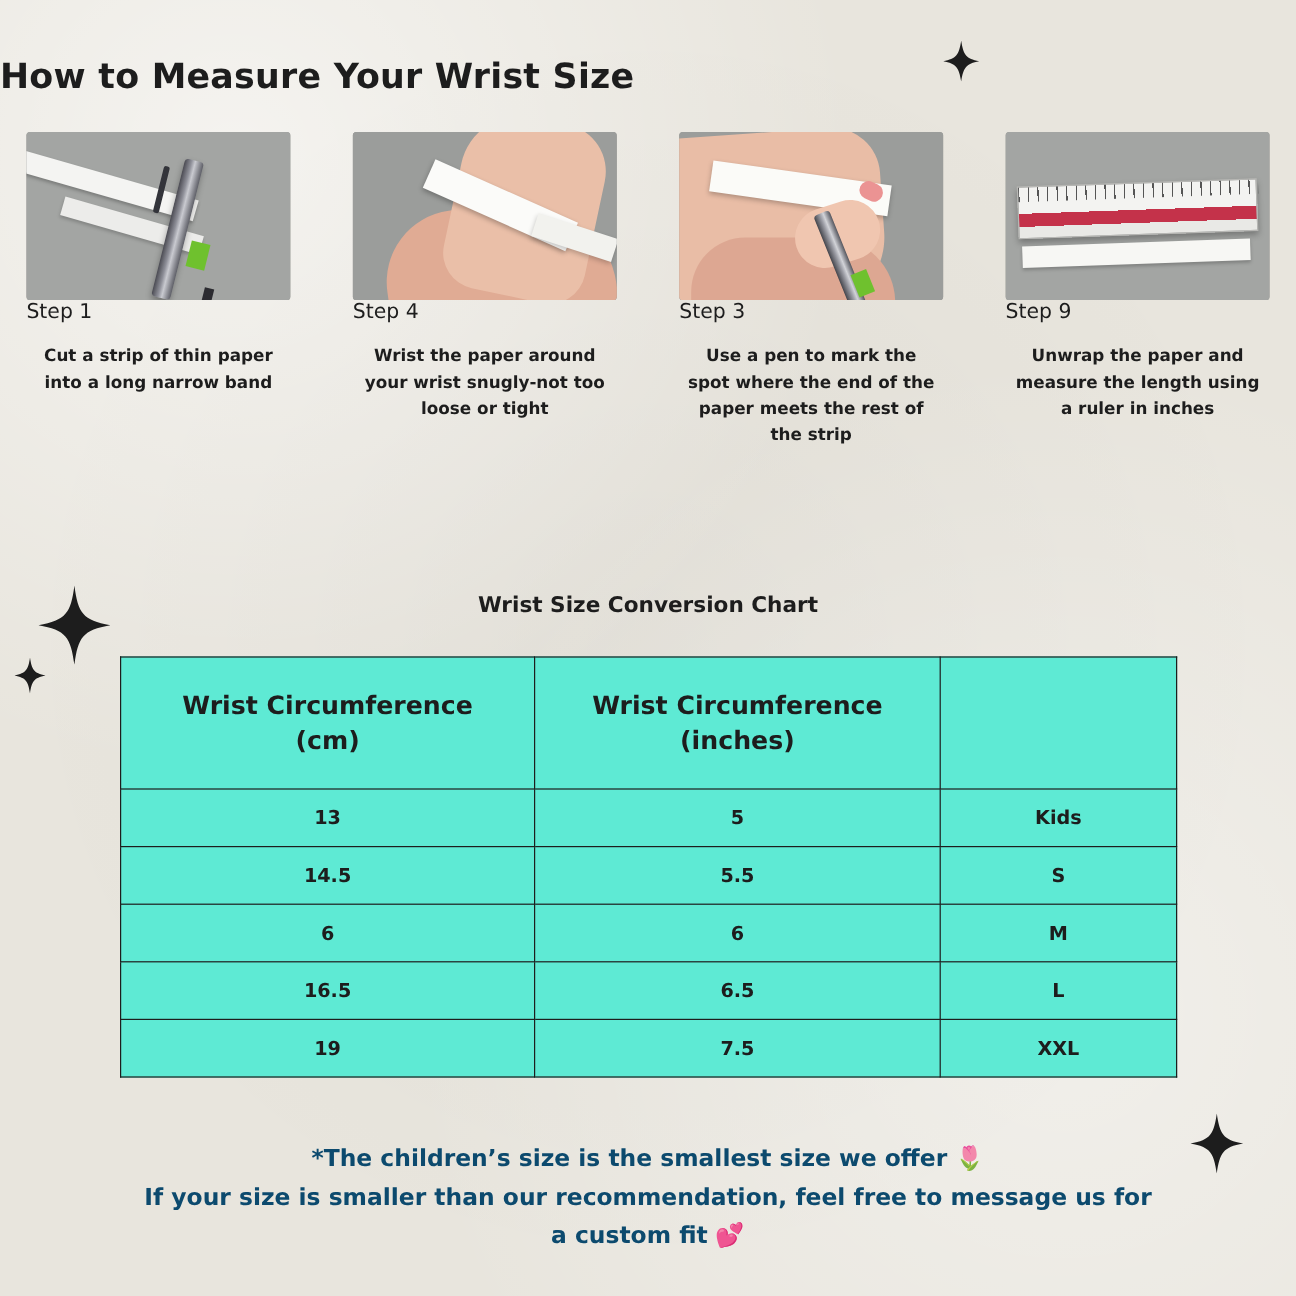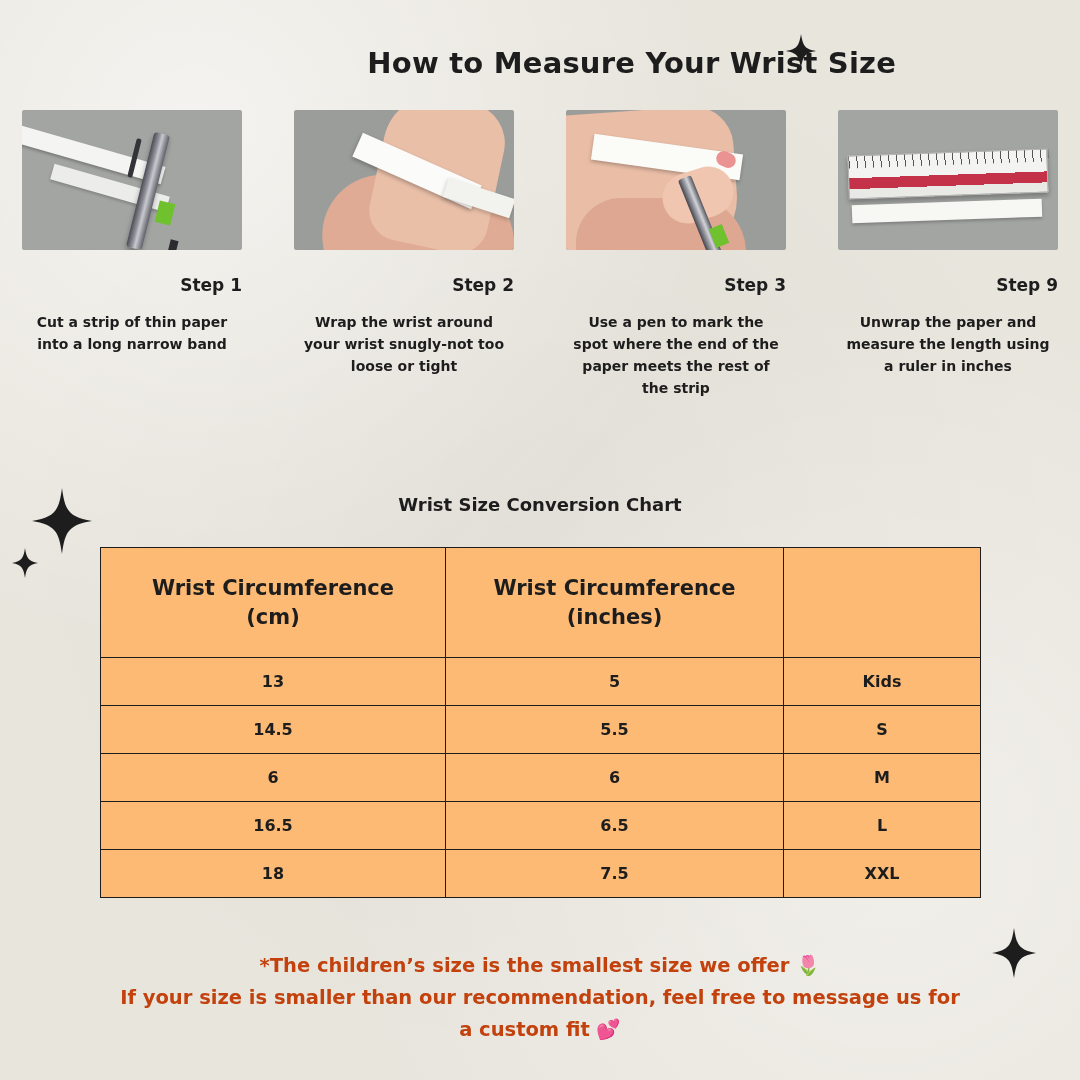--- a/index.html
+++ b/index.html
@@ -23,21 +23,21 @@
       radial-gradient(circle at 50% 50%, rgba(0,0,0,0.03) 0%, rgba(0,0,0,0) 70%);
     pointer-events: none;
   }
   .page { position: relative; width: 1080px; height: 1080px; }
 
   h1.title {
     position: absolute;
     top: 46px;
     left: 0;
     width: 896px;
-    text-align: right;
+    text-align: left;
     font-size: 29px;
     font-weight: bold;
     letter-spacing: 0.2px;
     margin: 0;
   }
 
   
   .sparkle { position: absolute; pointer-events: none; }
   .sparkle svg { display: block; }
 
@@ -53,24 +53,23 @@
   .step { width: 220px; }
   .thumb {
     width: 220px;
     height: 140px;
     border-radius: 3px;
     overflow: hidden;
     position: relative;
     background: #9a9a96;
   }
   .step-label {
-    text-align: right;
+    text-align: left;
     font-size: 17px;
-    font-weight: bold;
-    margin-top: 25px;
+    font-weight: normal;
   }
   .step-desc {
     text-align: center;
     font-size: 14px;
     font-weight: bold;
     line-height: 1.58;
     margin-top: 16px;
     padding: 0 4px;
   }
 
@@ -86,21 +85,21 @@
     margin: 0;
   }
 
   
   table.size-table {
     position: absolute;
     top: 547px;
     left: 100px;
     width: 880px;
     border-collapse: collapse;
-    background: #fdba74;
+    background: #5eead4;
     table-layout: fixed;
   }
   table.size-table th,
   table.size-table td {
     border: 1.5px solid #1d1d1d;
     text-align: center;
     font-weight: bold;
   }
   table.size-table th {
     font-size: 21px;
@@ -342,22 +341,22 @@
 
     <div class="step">
       <div class="thumb">
         <div class="bg-grey2"></div>
         <div class="s2-hand"></div>
         <div class="s2-arm"></div>
         <div class="s2-paper"></div>
         <div class="s2-paper-end"></div>
 
       </div>
-      <div class="step-label">Step 2</div>
-      <div class="step-desc">Wrap the wrist around your wrist snugly-not too loose or tight</div>
+      <div class="step-label">Step 4</div>
+      <div class="step-desc">Wrist the paper around your wrist snugly-not too loose or tight</div>
     </div>
 
     <div class="step">
       <div class="thumb">
         <div class="bg-grey2"></div>
         <div class="s3-arm"></div>
         <div class="s3-paper"></div>
         <div class="s3-hand"></div>
         <div class="s3-fingers"></div>
         <div class="s3-nail"></div>
@@ -418,26 +417,26 @@
         <td>6</td>
         <td>6</td>
         <td>M</td>
       </tr>
       <tr>
         <td>16.5</td>
         <td>6.5</td>
         <td>L</td>
       </tr>
       <tr>
-        <td>18</td>
+        <td>19</td>
         <td>7.5</td>
         <td>XXL</td>
       </tr>
     </tbody>
   </table>
 
-  <div class="note" style="color: #c2410c;">
+  <div class="note" style="color: #0c4a6e;">
     <span class="line">*The children’s size is the smallest size we offer 🌷</span>
     <span class="line">If your size is smaller than our recommendation, feel free to message us for</span>
     <span class="line">a custom fit 💕</span>
   </div>
 
 </div>
 
 </body></html>

